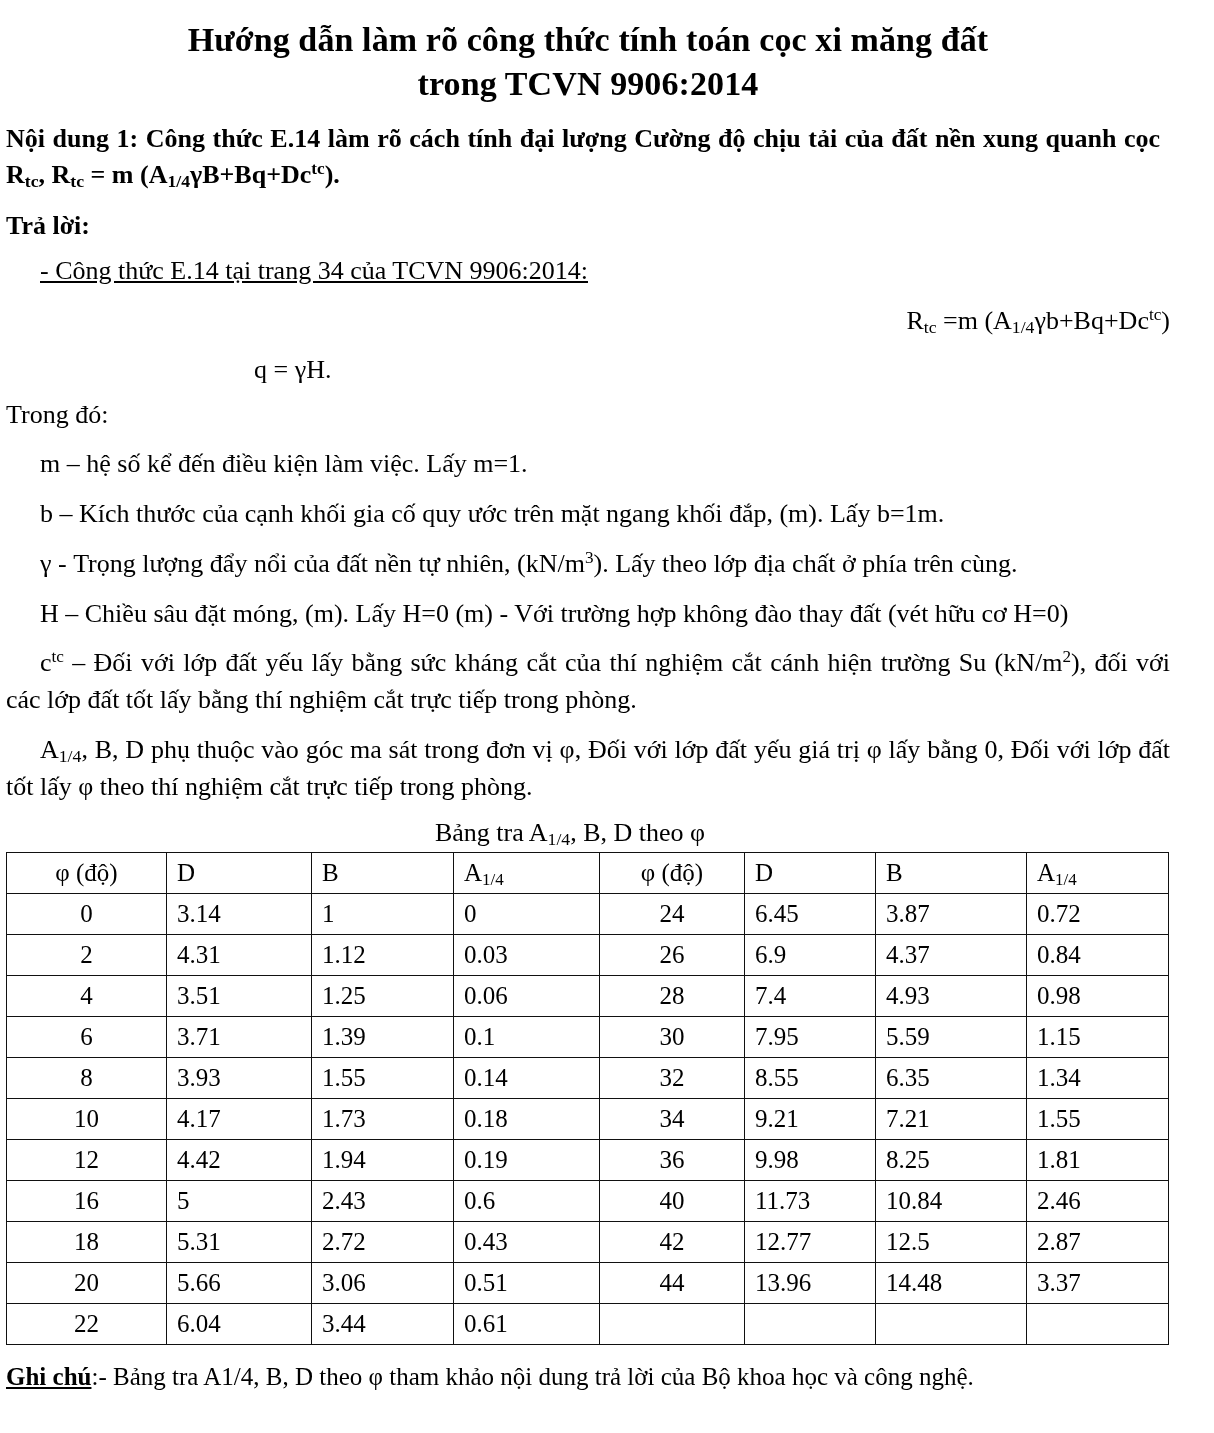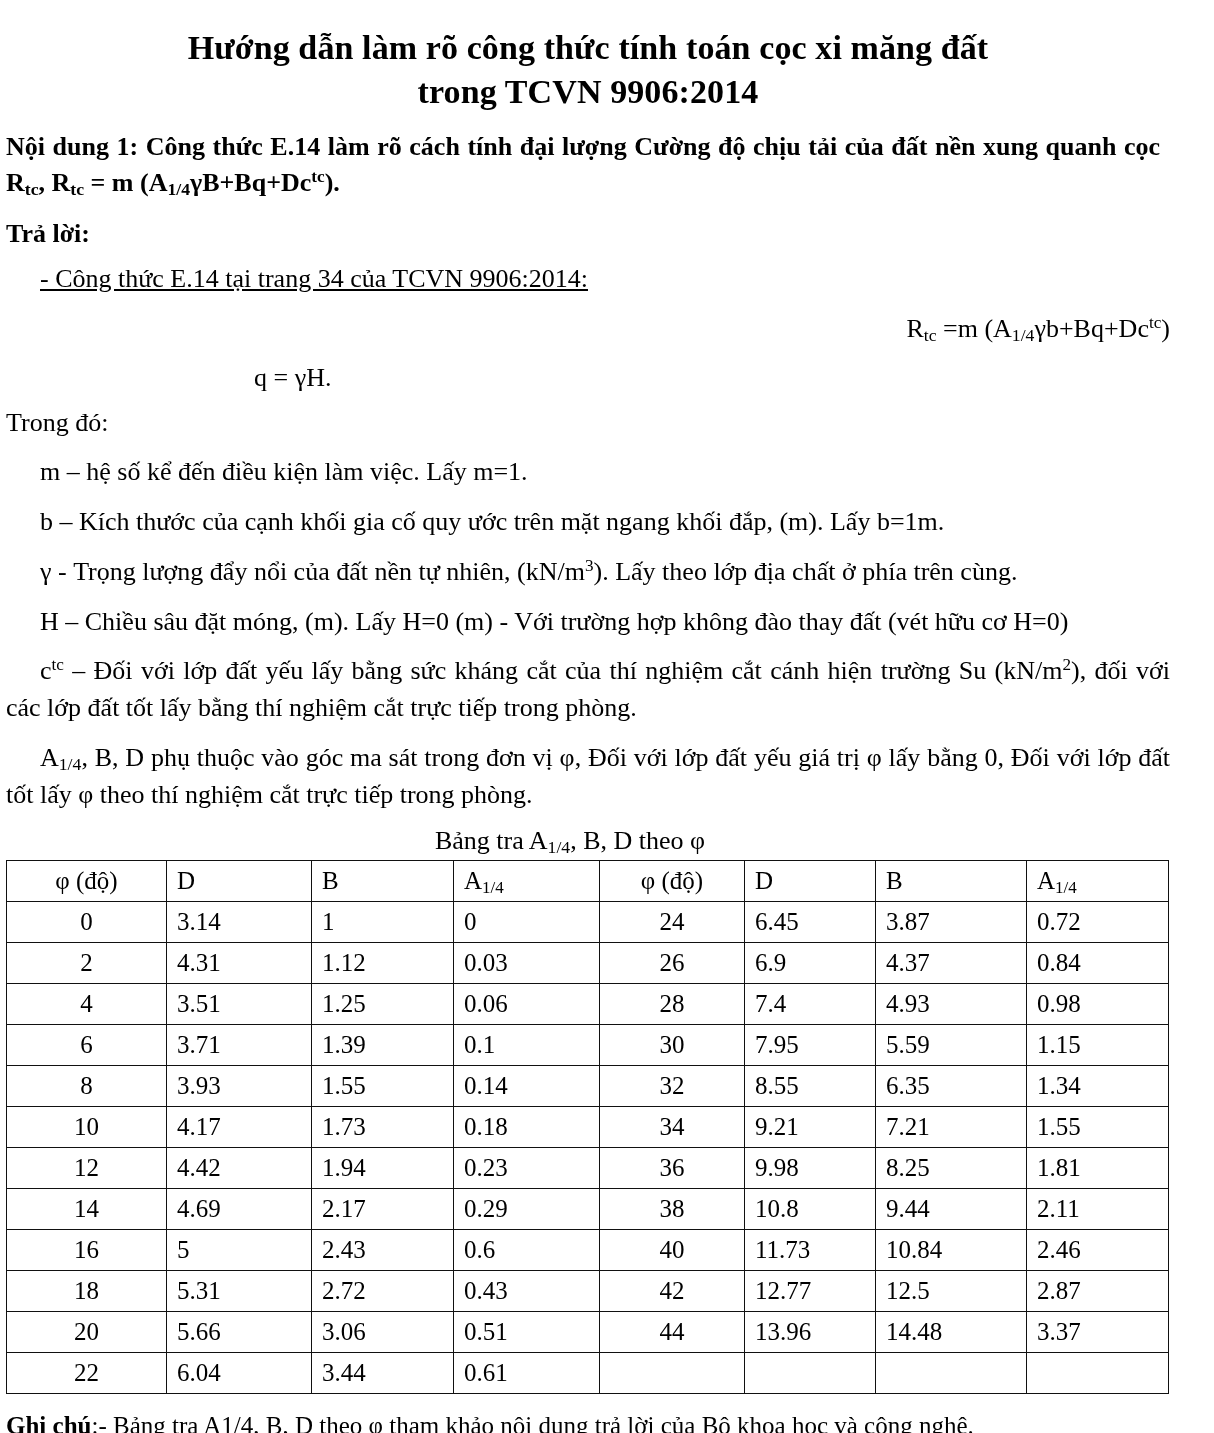--- a/index.html
+++ b/index.html
@@ -13,21 +13,21 @@
     height: 1433px;
     font-family: "Liberation Serif", "DejaVu Serif", serif;
     color: #000000;
     position: relative;
     overflow: hidden;
   }
   .page {
     width: 1214px;
     height: 1433px;
     box-sizing: border-box;
-    padding: 20px 44px 0 6px;
+    padding: 12px 44px 0 6px;
     position: relative;
   }
 
   
   .doc-title {
     text-align: center;
     font-weight: bold;
     font-size: 34px;
     line-height: 1.28;
     letter-spacing: 0.1px;
@@ -258,35 +258,25 @@
           <td class="c-val">0.18</td>
           <td class="c-phi">34</td>
           <td class="c-val">9.21</td>
           <td class="c-val">7.21</td>
           <td class="c-val">1.55</td>
         </tr>
         <tr>
           <td class="c-phi">12</td>
           <td class="c-val">4.42</td>
           <td class="c-val">1.94</td>
-          <td class="c-val">0.23</td>
+          <td class="c-val">0.19</td>
           <td class="c-phi">36</td>
           <td class="c-val">9.98</td>
           <td class="c-val">8.25</td>
           <td class="c-val">1.81</td>
-        </tr>
-        <tr>
-          <td class="c-phi">14</td>
-          <td class="c-val">4.69</td>
-          <td class="c-val">2.17</td>
-          <td class="c-val">0.29</td>
-          <td class="c-phi">38</td>
-          <td class="c-val">10.8</td>
-          <td class="c-val">9.44</td>
-          <td class="c-val">2.11</td>
         </tr>
         <tr>
           <td class="c-phi">16</td>
           <td class="c-val">5</td>
           <td class="c-val">2.43</td>
           <td class="c-val">0.6</td>
           <td class="c-phi">40</td>
           <td class="c-val">11.73</td>
           <td class="c-val">10.84</td>
           <td class="c-val">2.46</td>

